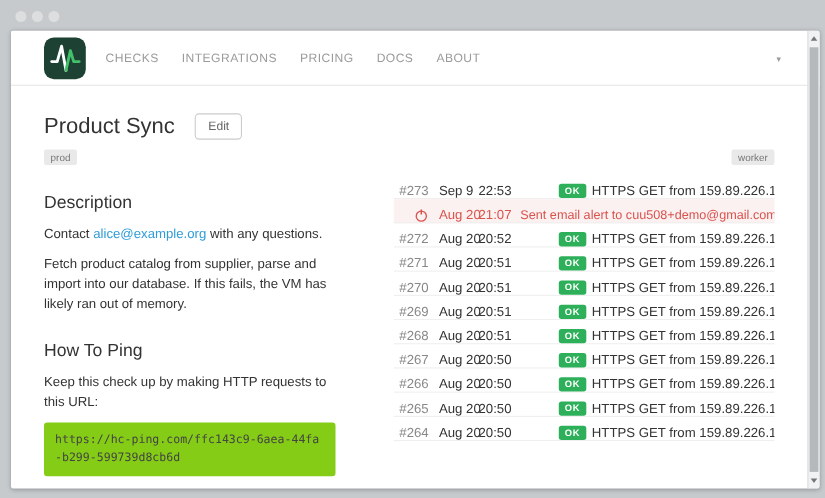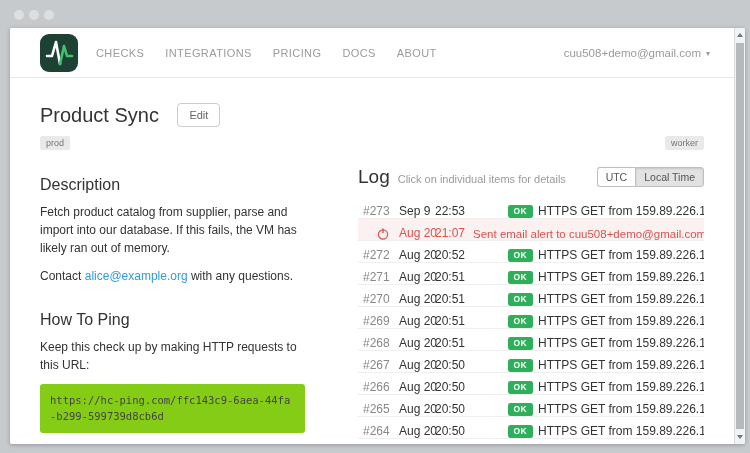--- a/index.html
+++ b/index.html
@@ -128,58 +128,49 @@
       </svg>
     </div>
     <div class="nav-items" id="nav-items">
         <span class="nav-item">CHECKS</span>
         <span class="nav-item">INTEGRATIONS</span>
         <span class="nav-item">PRICING</span>
         <span class="nav-item">DOCS</span>
         <span class="nav-item">ABOUT</span>
       </div>
     <div class="account">
-      <span>cuu508+demo@gmail.com</span>
       <span class="caret">▾</span>
     </div>
   </nav>
 
   <div class="content">
 
     <div class="page-header">
       <h1 class="page-title">Product Sync</h1>
       <button class="edit-btn">Edit</button>
       <div class="tags" id="tags">
           <span class="tag">prod</span>
           <span class="tag">worker</span>
         </div>
     </div>
 
     <div class="columns">
 
       <div class="col-left">
         <h2 class="section-heading">Description</h2>
+        <p><span>Contact </span><a class="link">alice@example.org</a><span> with any questions.</span></p>
         <p>Fetch product catalog from supplier, parse and import into our database. If this fails, the VM has likely ran out of memory.</p>
-        <p><span>Contact </span><a class="link">alice@example.org</a><span> with any questions.</span></p>
 
         <h2 class="section-heading">How To Ping</h2>
         <p>Keep this check up by making HTTP requests to this URL:</p>
         <div class="codeblock">https://hc-ping.com/ffc143c9-6aea-44fa-b299-599739d8cb6d</div>
 
       </div>
 
       <div class="col-right">
-        <div class="log-header">
-          <span class="log-title">Log</span>
-          <span class="log-note">Click on individual items for details</span>
-          <span class="tz-group" id="tz-group">
-              <button class="tz-btn">UTC</button>
-              <button class="tz-btn active">Local Time</button>
-            </span>
-        </div>
         <div class="log-table" id="log-table">
             <div class="log-row">
               <span class="cell-num">#273</span>
               <span class="cell-date">Sep 9</span>
               <span class="cell-time">22:53</span>
               <span class="cell-badge">
                 <span class="ok-badge">OK</span>
               </span>
               <span class="cell-text">
                 <span class="event">HTTPS GET from 159.89.226.126</span>

